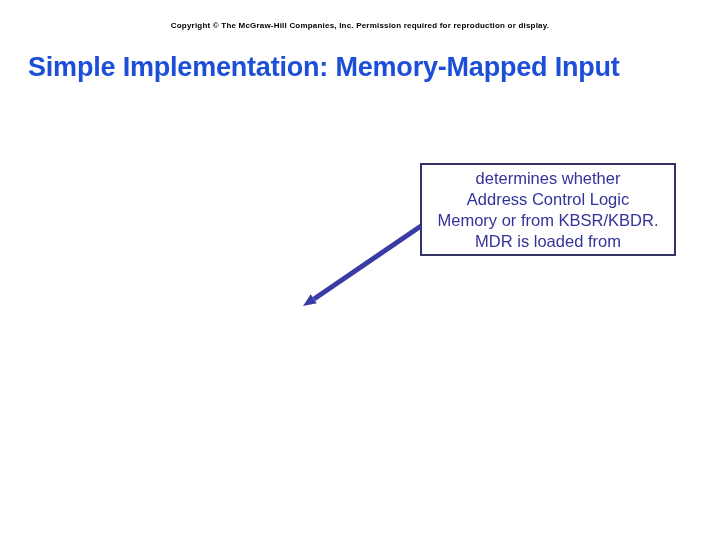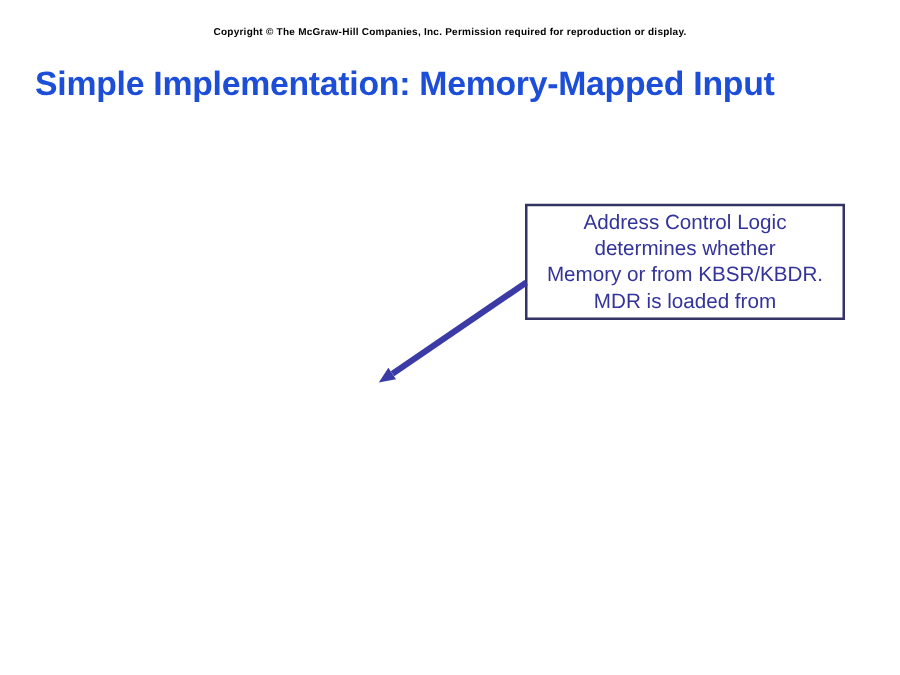--- a/index.html
+++ b/index.html
@@ -76,22 +76,22 @@
 </head>
 <body>
 
 <div id="slide">
 
   <div class="copyright">Copyright © The McGraw-Hill Companies, Inc. Permission required for reproduction or display.</div>
 
   <div class="slide-title">Simple Implementation: Memory-Mapped Input</div>
 
   <div class="callout-box">
+    <div class="callout-line">determines whether</div>
     <div class="callout-line">Address Control Logic</div>
-    <div class="callout-line">determines whether</div>
     <div class="callout-line">Memory or from KBSR/KBDR.</div>
     <div class="callout-line">MDR is loaded from</div>
   </div>
 
   <svg class="callout-arrow-svg" viewBox="0 0 135 100" xmlns="http://www.w3.org/2000/svg">
     <line x1="125" y1="10" x2="18" y2="83" stroke="#3b3ba6" stroke-width="5"></line>
     <polygon points="7,90 14.7,78.2 20.8,87.3" fill="#3b3ba6"></polygon>
   </svg>
 
   <div class="page-number">8-12</div>

